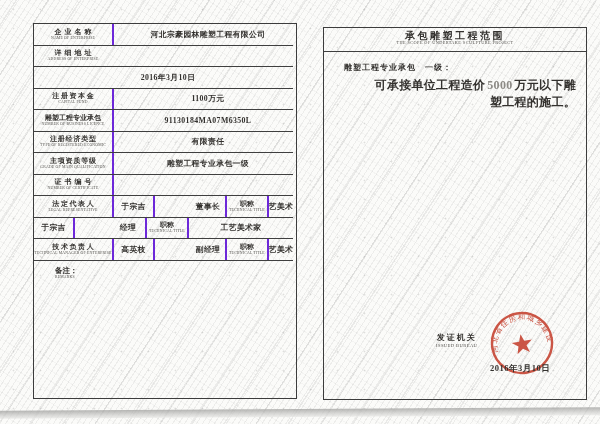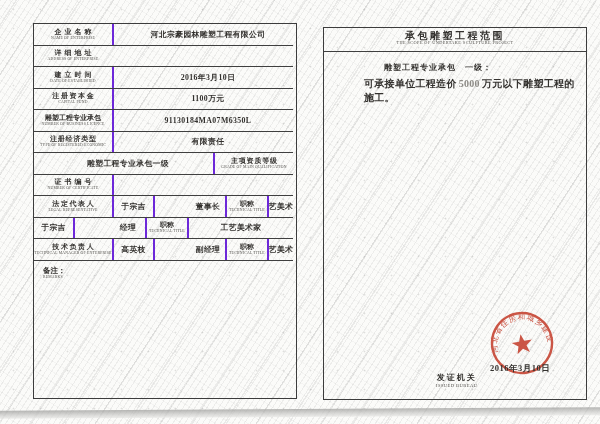--- a/index.html
+++ b/index.html
@@ -38,32 +38,32 @@
   .c-poslab{width:34px;flex:none;margin-top:32px;}
   .c-posval{width:34px;flex:none;}
   .c-titlab{width:40px;flex:none;}
   .c-titval{flex:1;}
   .zh{font-size:7px;font-weight:700;line-height:8px;white-space:nowrap;}
   .en{font-size:3.8px;line-height:5px;color:#55534f;letter-spacing:.2px;white-space:nowrap;}
   .ls3{letter-spacing:3px;margin-right:-3px;}
   .ls2{letter-spacing:1.6px;margin-right:-1.6px;}
   .ls1{letter-spacing:.8px;margin-right:-.8px;}
   .val{font-size:7.8px;font-weight:700;letter-spacing:.4px;white-space:nowrap;}
-  .remarks{position:absolute;left:9px;top:243px;}
+  .remarks{position:absolute;left:21px;top:243px;}
   .remarks .zh{font-size:7.5px;}
 
   
   .r-header{height:20px;border-bottom:1px solid #3f3f3f;text-align:center;padding-top:2.5px;}
   .r-title-zh{font-size:10px;font-weight:700;letter-spacing:2.5px;line-height:9px;}
   .r-title-en{font-size:4.3px;color:#55534f;letter-spacing:.4px;line-height:6px;}
-  .grade-line{position:absolute;left:20px;top:34px;font-size:8px;font-weight:700;letter-spacing:1px;margin-left:40px;}
-  .scope-line{position:absolute;left:40px;top:49px;width:212px;font-size:10px;font-weight:700;letter-spacing:.3px;}
+  .grade-line{position:absolute;left:20px;top:34px;font-size:8px;font-weight:700;letter-spacing:1px;}
+  .scope-line{position:absolute;left:40px;top:49px;width:212px;font-size:12px;font-weight:700;letter-spacing:.3px;text-align:right;}
   .amount{color:#8d8b86;padding:0 2px;}
   .issuer{position:absolute;left:112px;top:304px;text-align:center;}
-  .issuer-zh{font-size:8px;font-weight:700;letter-spacing:2px;margin-top:40px;}
+  .issuer-zh{font-size:8px;font-weight:700;letter-spacing:2px;}
   .issuer-en{font-size:4.6px;color:#55534f;letter-spacing:.4px;}
   .seal{position:absolute;left:163px;top:280px;width:70px;height:70px;}
   .issue-date{position:absolute;left:166px;top:335px;font-size:8.5px;font-weight:700;letter-spacing:.5px;}
 </style>
 </head>
 <body>
 
 <div class="cert-bg"></div>
 
 <div class="page page-left">
@@ -80,24 +80,20 @@
     </div>
 
     <div class="row">
       <div class="cell c-label">
         <div class="zh ls3">详细地址</div>
         <div class="en">ADDRESS OF ENTERPRISE</div>
       </div>
     </div>
 
     <div class="row">
-      <div class="cell c-label">
-        <div class="zh ls3">建立时间</div>
-        <div class="en">DATE OF ESTABLISHED</div>
-      </div>
       <div class="cell c-value">
         <div class="val">2016年3月10日</div>
       </div>
     </div>
 
     <div class="row">
       <div class="cell c-label">
         <div class="zh ls2">注册资本金</div>
         <div class="en">CAPITAL FUND</div>
       </div>
@@ -120,26 +116,26 @@
       <div class="cell c-label">
         <div class="zh ls1">注册经济类型</div>
         <div class="en">TYPE OF REGISTERED ECONOMIC</div>
       </div>
       <div class="cell c-value">
         <div class="val">有限责任</div>
       </div>
     </div>
 
     <div class="row">
-      <div class="cell c-value">
-        <div class="val">雕塑工程专业承包一级</div>
-      </div>
       <div class="cell c-label">
         <div class="zh ls1">主项资质等级</div>
         <div class="en">GRADE OF MAIN QUALIFICATION</div>
+      </div>
+      <div class="cell c-value">
+        <div class="val">雕塑工程专业承包一级</div>
       </div>
     </div>
 
     <div class="row">
       <div class="cell c-label">
         <div class="zh ls3">证书编号</div>
         <div class="en">NUMBER OF CERTIFICATE</div>
       </div>
       <div class="cell c-value">
         <div class="val"></div>

